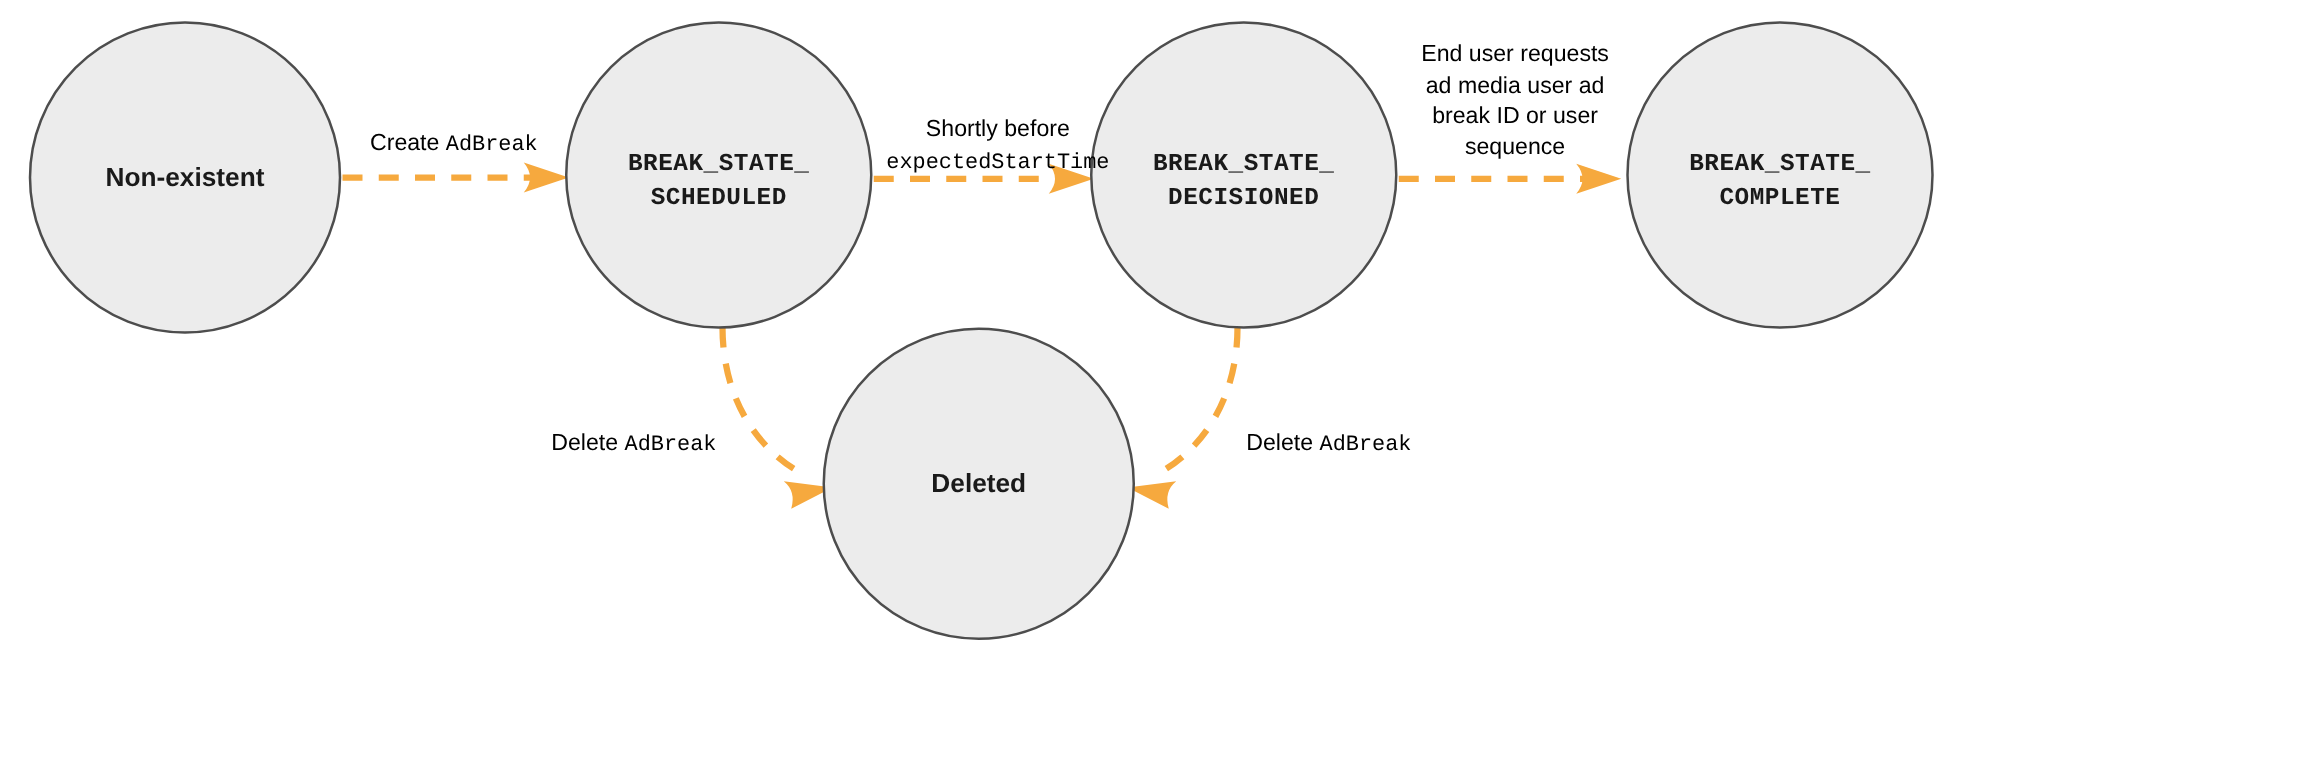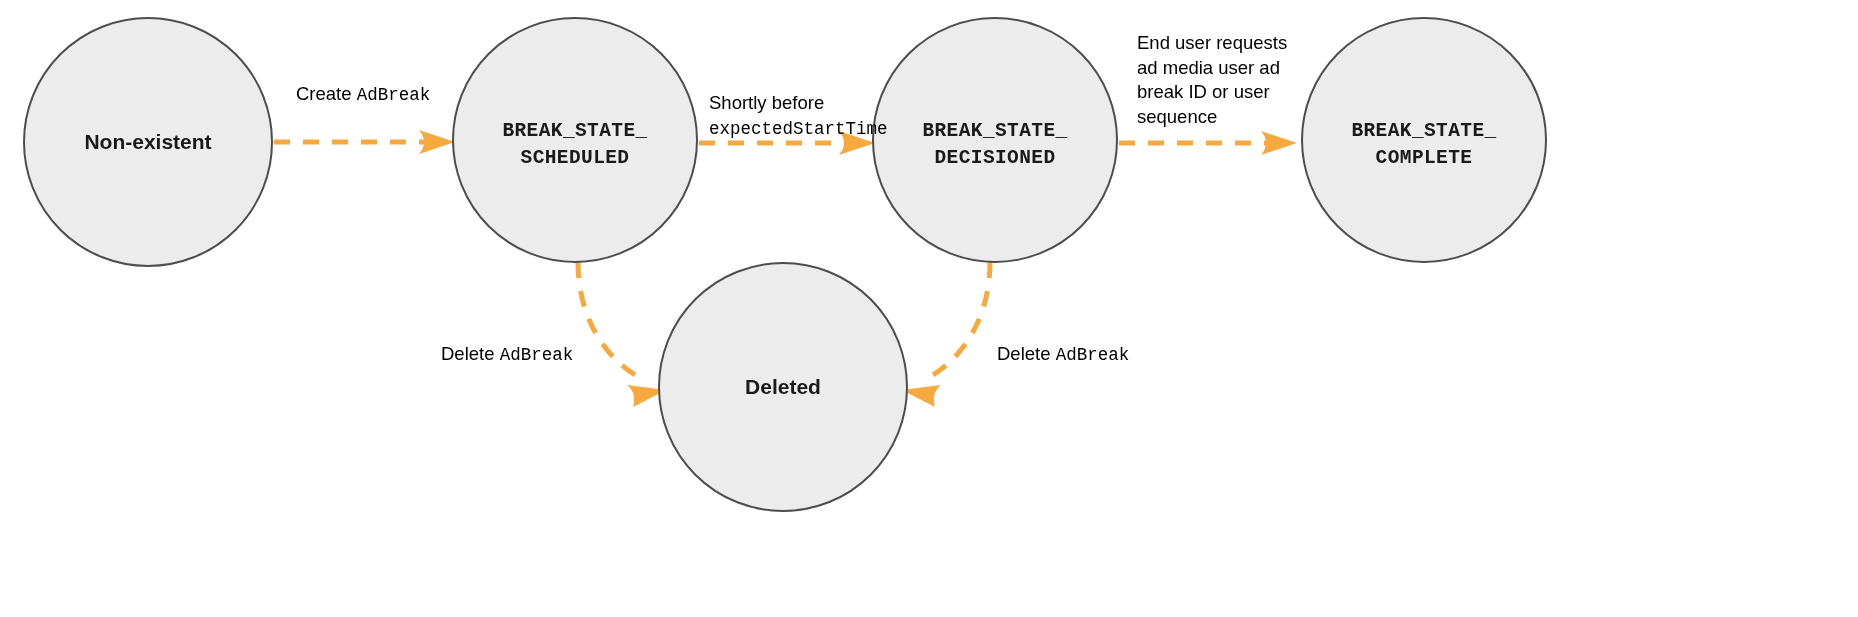--- a/index.html
+++ b/index.html
@@ -67,20 +67,21 @@
   .edge-label-text .mono {
     font-family: "Liberation Mono", monospace;
     font-size: 17.5px;
   }
   .edge-label {
     position: absolute;
     line-height: 1.33;
   }
   .edge-label-line {
     display: block;
+    text-align: center;
   }
 </style>
 </head>
 <body>
 
 <div id="diagram-root">
 
   <svg class="diagram-canvas" viewBox="0 0 1858 617" xmlns="http://www.w3.org/2000/svg">
 
     <g>
@@ -131,21 +132,21 @@
       <text class="state-label mono" x="1424" y="158">COMPLETE</text>
     </g>
 
     <g>
       <circle class="state-node-circle" cx="783" cy="387" r="124"></circle>
       <text class="state-label" x="783" y="388">Deleted</text>
     </g>
 
   </svg>
 
-  <div class="edge-label" style="left:296px; top:82px;">
+  <div class="edge-label" style="left:296px; top:102px;">
     <span class="edge-label-line edge-label-text">
       <span>Create </span><span class="mono">AdBreak</span>
     </span>
   </div>
 
   <div class="edge-label" style="left:709px; top:75px;margin-top:16px;">
     <span class="edge-label-line edge-label-text">
       <span>Shortly before</span>
     </span>
     <span class="edge-label-line edge-label-text">

